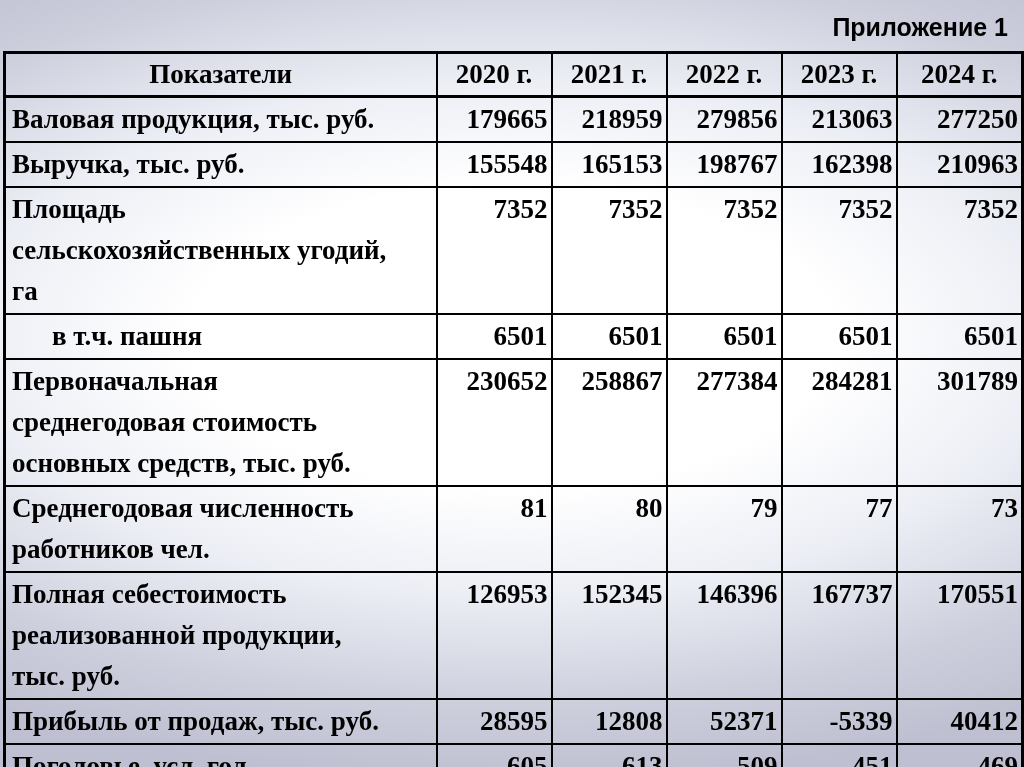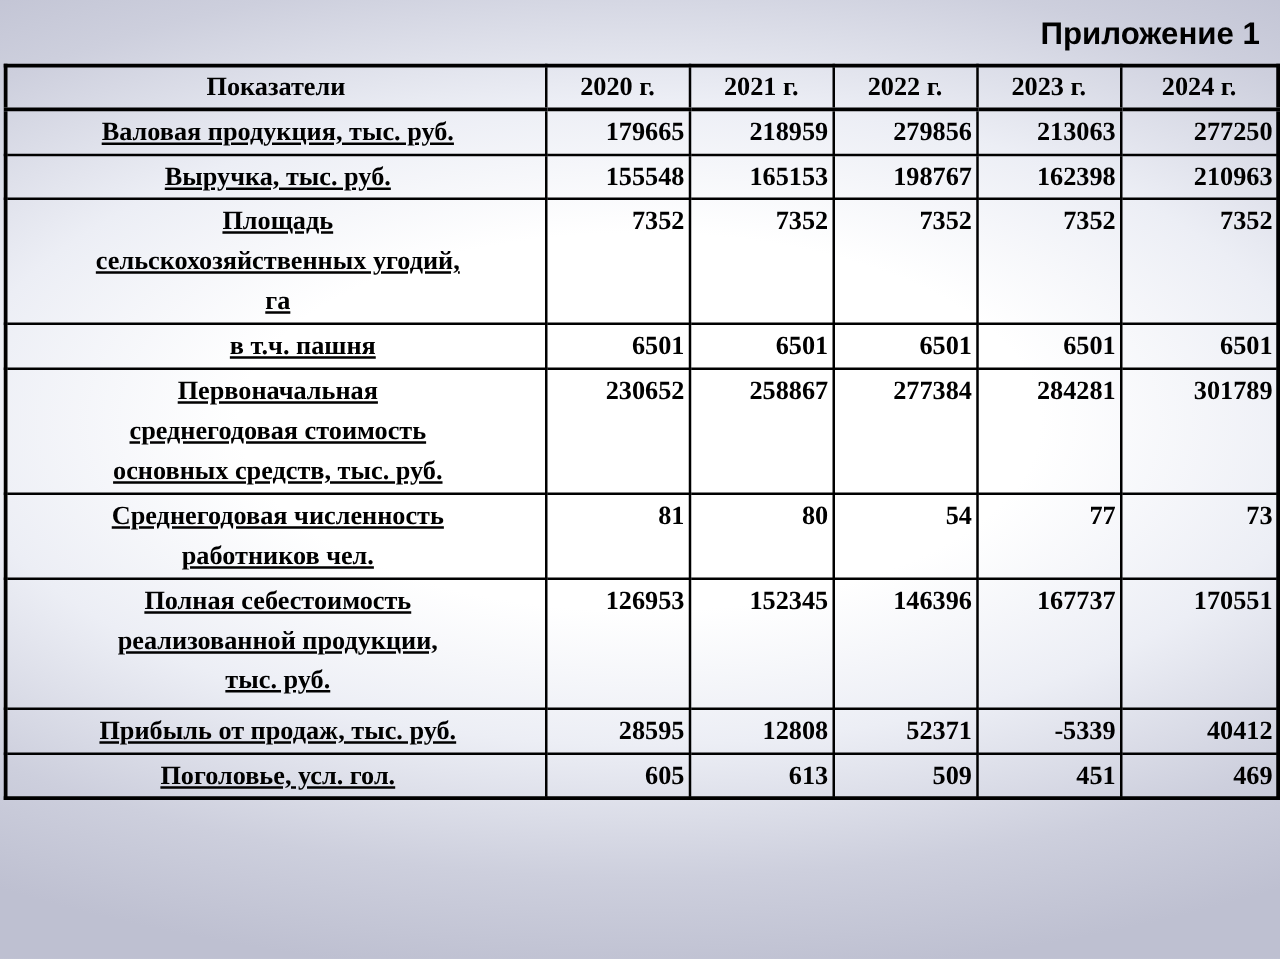--- a/index.html
+++ b/index.html
@@ -41,37 +41,37 @@
     width: 1018px;
     border-collapse: collapse;
     table-layout: fixed;
     border: 3px solid #000;
   }
 
   .data-table th, .data-table td {
     border: 2px solid #000;
     font-family: "Liberation Serif", serif;
     font-weight: bold;
-    font-size: 21px;
+    font-size: 27px;
     line-height: 1.52;
     color: #000;
     vertical-align: top;
     padding: 1px 3px;
     white-space: pre-line;
     overflow: hidden;
   }
 
   .data-table thead th {
     border-bottom: 3px solid #000;
     text-align: center;
     vertical-align: middle;
     padding: 0 2px;
   }
 
-  .data-table td.lbl { text-align: center; padding-left: 6px; text-decoration: underline; }
+  .data-table td.lbl { text-align: left; padding-left: 6px; }
   .data-table td.lbl.indent { padding-left: 46px; margin-left: 48px; }
   .data-table td.val { text-align: right; }
 </style>
 </head>
 <body>
 
 <div class="slide">
 
   <div class="title-block">
     <div class="appendix">Приложение 1</div>
@@ -139,21 +139,21 @@
         <td class="val">258867</td>
         <td class="val">277384</td>
         <td class="val">284281</td>
         <td class="val">301789</td>
       </tr>
       <tr style="height:67px">
         <td class="lbl">Среднегодовая численность
 работников чел.</td>
         <td class="val">81</td>
         <td class="val">80</td>
-        <td class="val">54</td>
+        <td class="val">79</td>
         <td class="val">77</td>
         <td class="val">73</td>
       </tr>
       <tr style="height:104px">
         <td class="lbl">Полная себестоимость
 реализованной продукции,
 тыс. руб.</td>
         <td class="val">126953</td>
         <td class="val">152345</td>
         <td class="val">146396</td>

